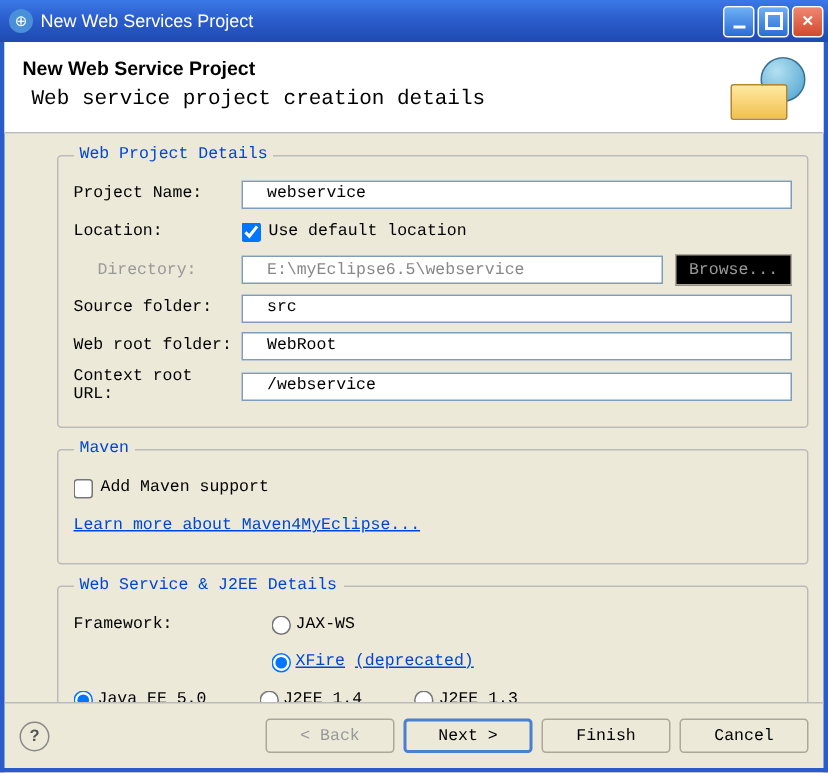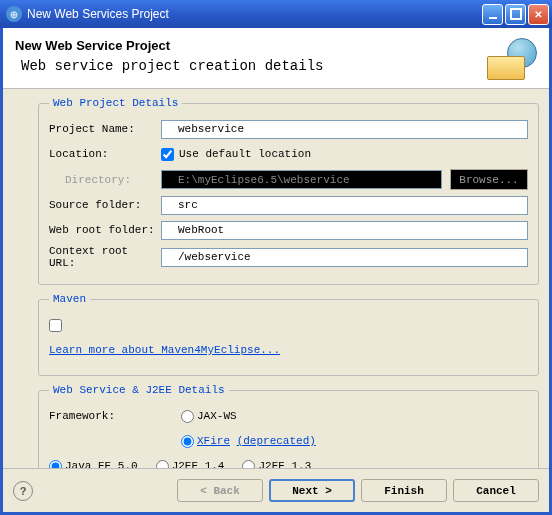--- a/index.html
+++ b/index.html
@@ -29,31 +29,31 @@
   .body { flex:1; padding: 8px 10px; overflow:auto;margin-left:25px; }
   
   fieldset { border: 1px solid #bbb; border-radius: 3px; padding: 10px 10px 10px 10px; margin-bottom: 8px; }
   legend { color: #0046d5; font-family: "Courier New", monospace; font-size: 11px; padding: 0 4px; }
   
   .row { display: flex; align-items: center; margin-bottom: 5px; min-height: 20px; }
   .lbl { width: 112px; font-family: "Courier New", monospace; font-size: 11px; }
   .lbl.disabled { color: #999; }
   .lbl.indent { padding-left: 16px; }
   input[type=text] { flex:1; height: 19px; border: 1px solid #7f9db9; padding: 1px 16px; font-family: "Courier New", monospace; font-size: 11px; }
-  input[type=text][disabled] { background: #000000; color: #888; }
+  input[type=text][disabled] { background: #ffffff; color: #888; }
   input[type=checkbox] { margin-right: 5px; width:13px; height:13px; }
   input[type=radio] { margin-right: 3px; }
-  .radio-group { display:flex; align-items:flex-end; gap: 18px; }
+  .radio-group { display:flex; align-items:flex-end; gap: 35px; }
   .radio-opt { display:flex; align-items:center; font-family:"Courier New",monospace; font-size:11px; }
   .link { color: #0046d5; text-decoration: underline; font-family:"Courier New",monospace; font-size:11px; cursor:pointer; }
   .browse-btn { margin-left: 8px; width: 78px; height: 21px; font-family:"Courier New",monospace; font-size:11px; background:#000000; border:1px solid #aca899; color:#999; }
   
   .footer { border-top: 1px solid #bbb; padding: 10px 10px; display:flex; align-items:center; }
   .help-icon { width: 20px; height:20px; border:1px solid #888; border-radius: 50%; display:flex; align-items:center; justify-content:center; font-weight:bold; color:#555; margin-right:auto; cursor:pointer; }
-  .btn { width: 86px; height: 23px; margin-left: 6px; font-family:"Courier New",monospace; font-size:11px; background:#ece9d8; border:1px solid #aca899; border-radius:3px; cursor:pointer;font-weight:bold; }
+  .btn { width: 86px; height: 23px; margin-left: 6px; font-family:"Courier New",monospace; font-size:11px; background:#ece9d8; border:1px solid #aca899; border-radius:3px; cursor:pointer; }
   .btn.disabled { color:#999; }
   .btn.default { border:2px solid #4a80d0; }
 </style>
 </head>
 <body>
 
 <div class="titlebar">
   <div class="titlebar-icon">⊕</div>
   <div class="titlebar-text">New Web Services Project</div>
   <div class="winbtns">
@@ -103,20 +103,21 @@
       <div class="row">
         <div class="lbl">Context root URL:</div>
         <input type="text" value="/webservice" style="">
       </div>
     </fieldset>
 
     <fieldset>
       <legend>Maven</legend>
       <div class="row">
         <input type="checkbox" style="">
+        <span style="font-family:'Courier New',monospace">Add Maven support</span>
       </div>
       <div class="row">
         <a class="link">Learn more about Maven4MyEclipse...</a>
       </div>
     </fieldset>
 
     <fieldset>
       <legend>Web Service &amp; J2EE Details</legend>
       <div class="row">
         <div class="lbl" style="width:132px">Framework:</div>

